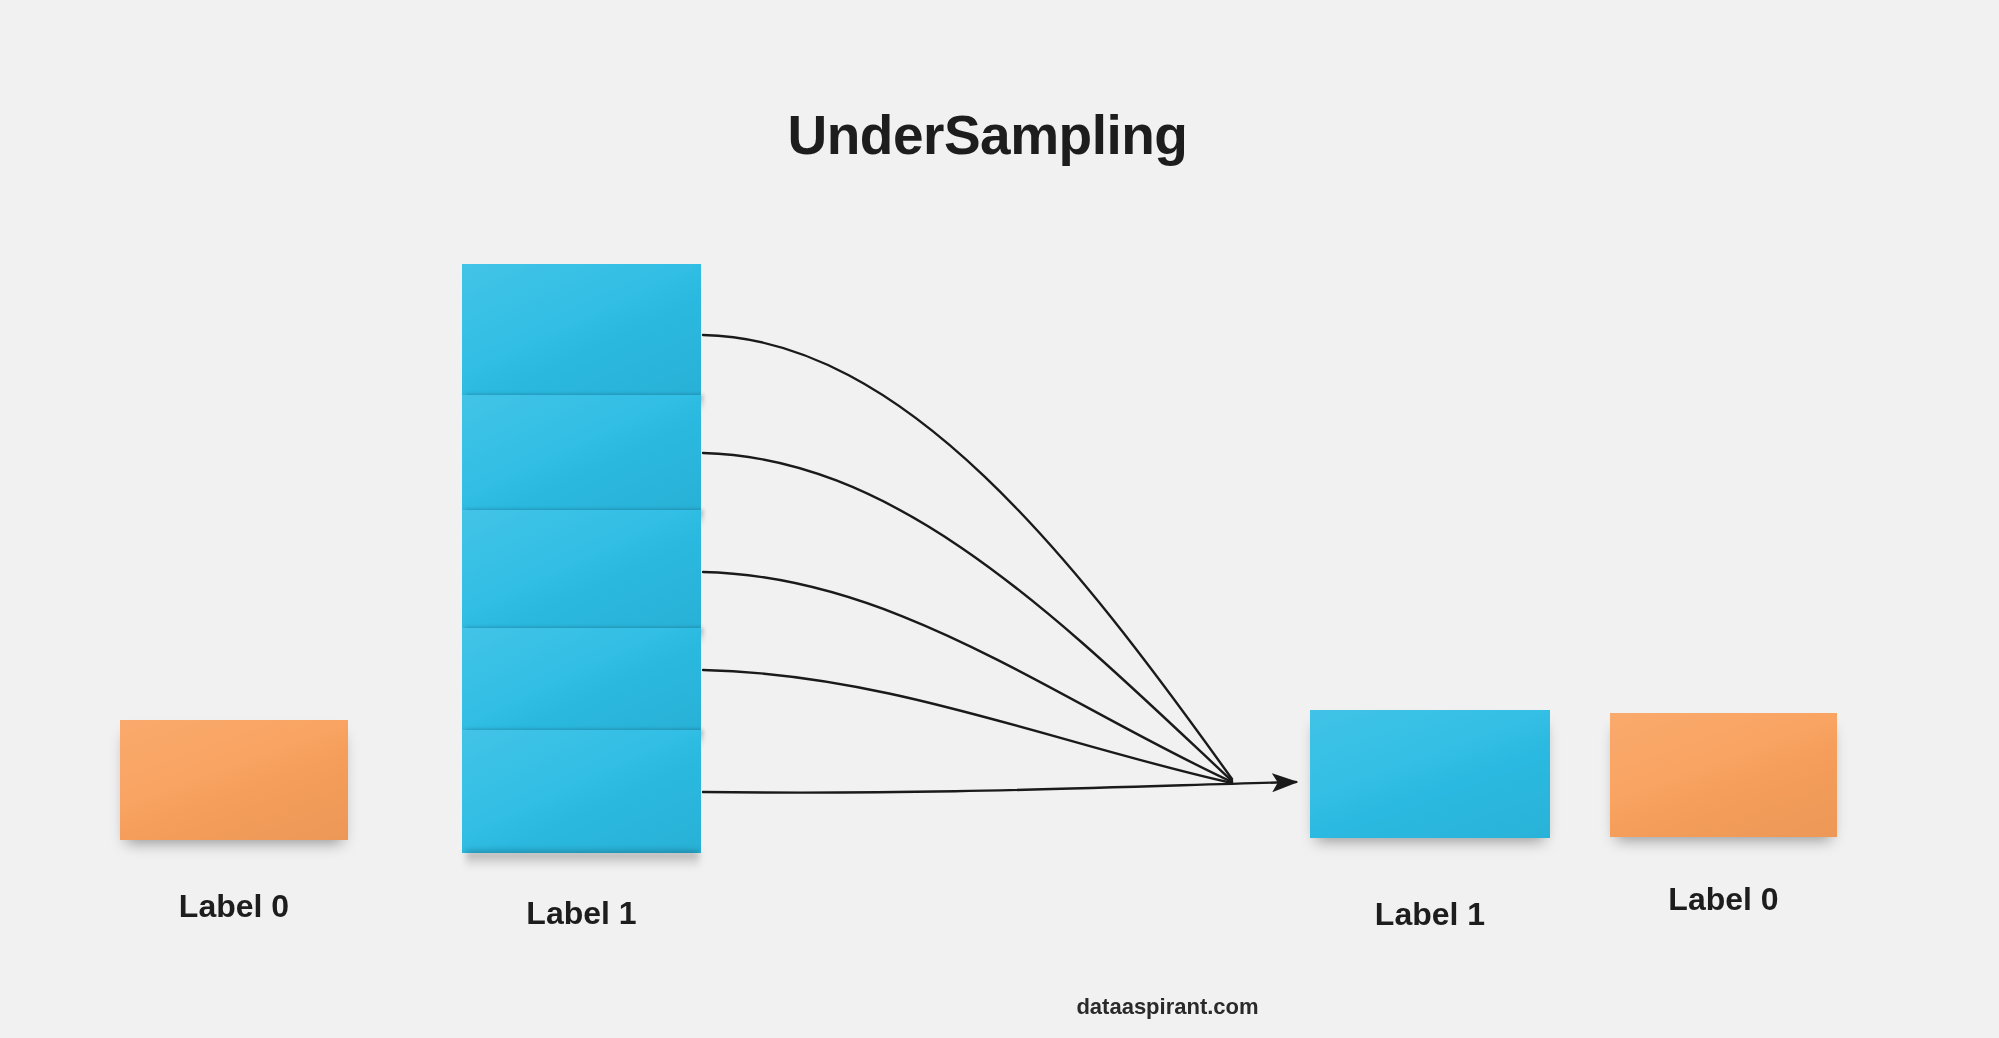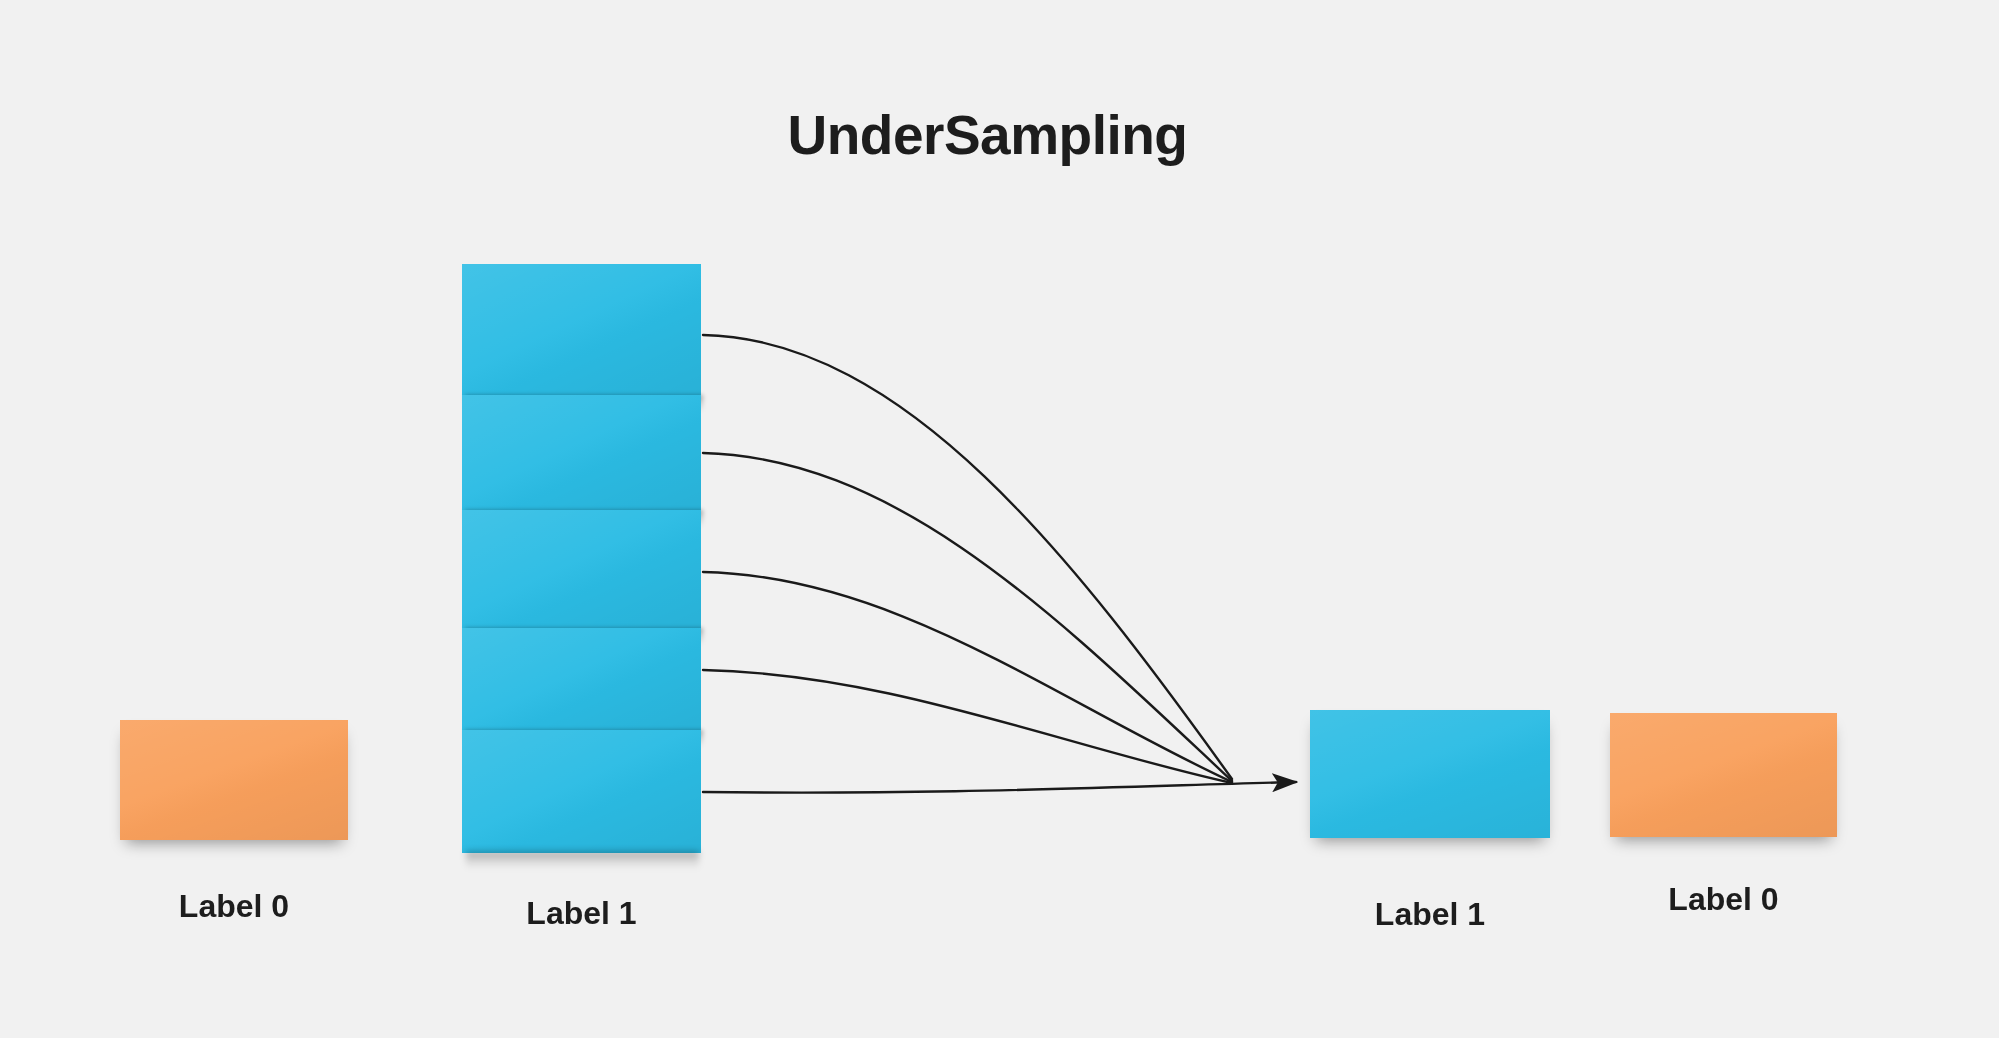--- a/index.html
+++ b/index.html
@@ -201,14 +201,17 @@
     </g>
     <path d="M703,792 C930,795 1110,787 1296,782" fill="none" stroke="#1a1a1a" stroke-width="2.4" stroke-linecap="round" marker-end="url(#arrowhead)"></path>
   </svg>
 
   <div class="card blue" style="left:1310px; top:710px; width:240px; height:128px;"></div>
   <div class="block-label" style="left:1310px; top:896px; width:240px;">Label 1</div>
 
   <div class="card orange" style="left:1610px; top:713px; width:227px; height:124px;"></div>
   <div class="block-label" style="left:1610px; top:881px; width:227px;">Label 0</div>
 
+  <div class="footer">
+    <span class="footer-inner">dataaspirant.com</span>
+  </div>
 
 </div>
 
 </body></html>

